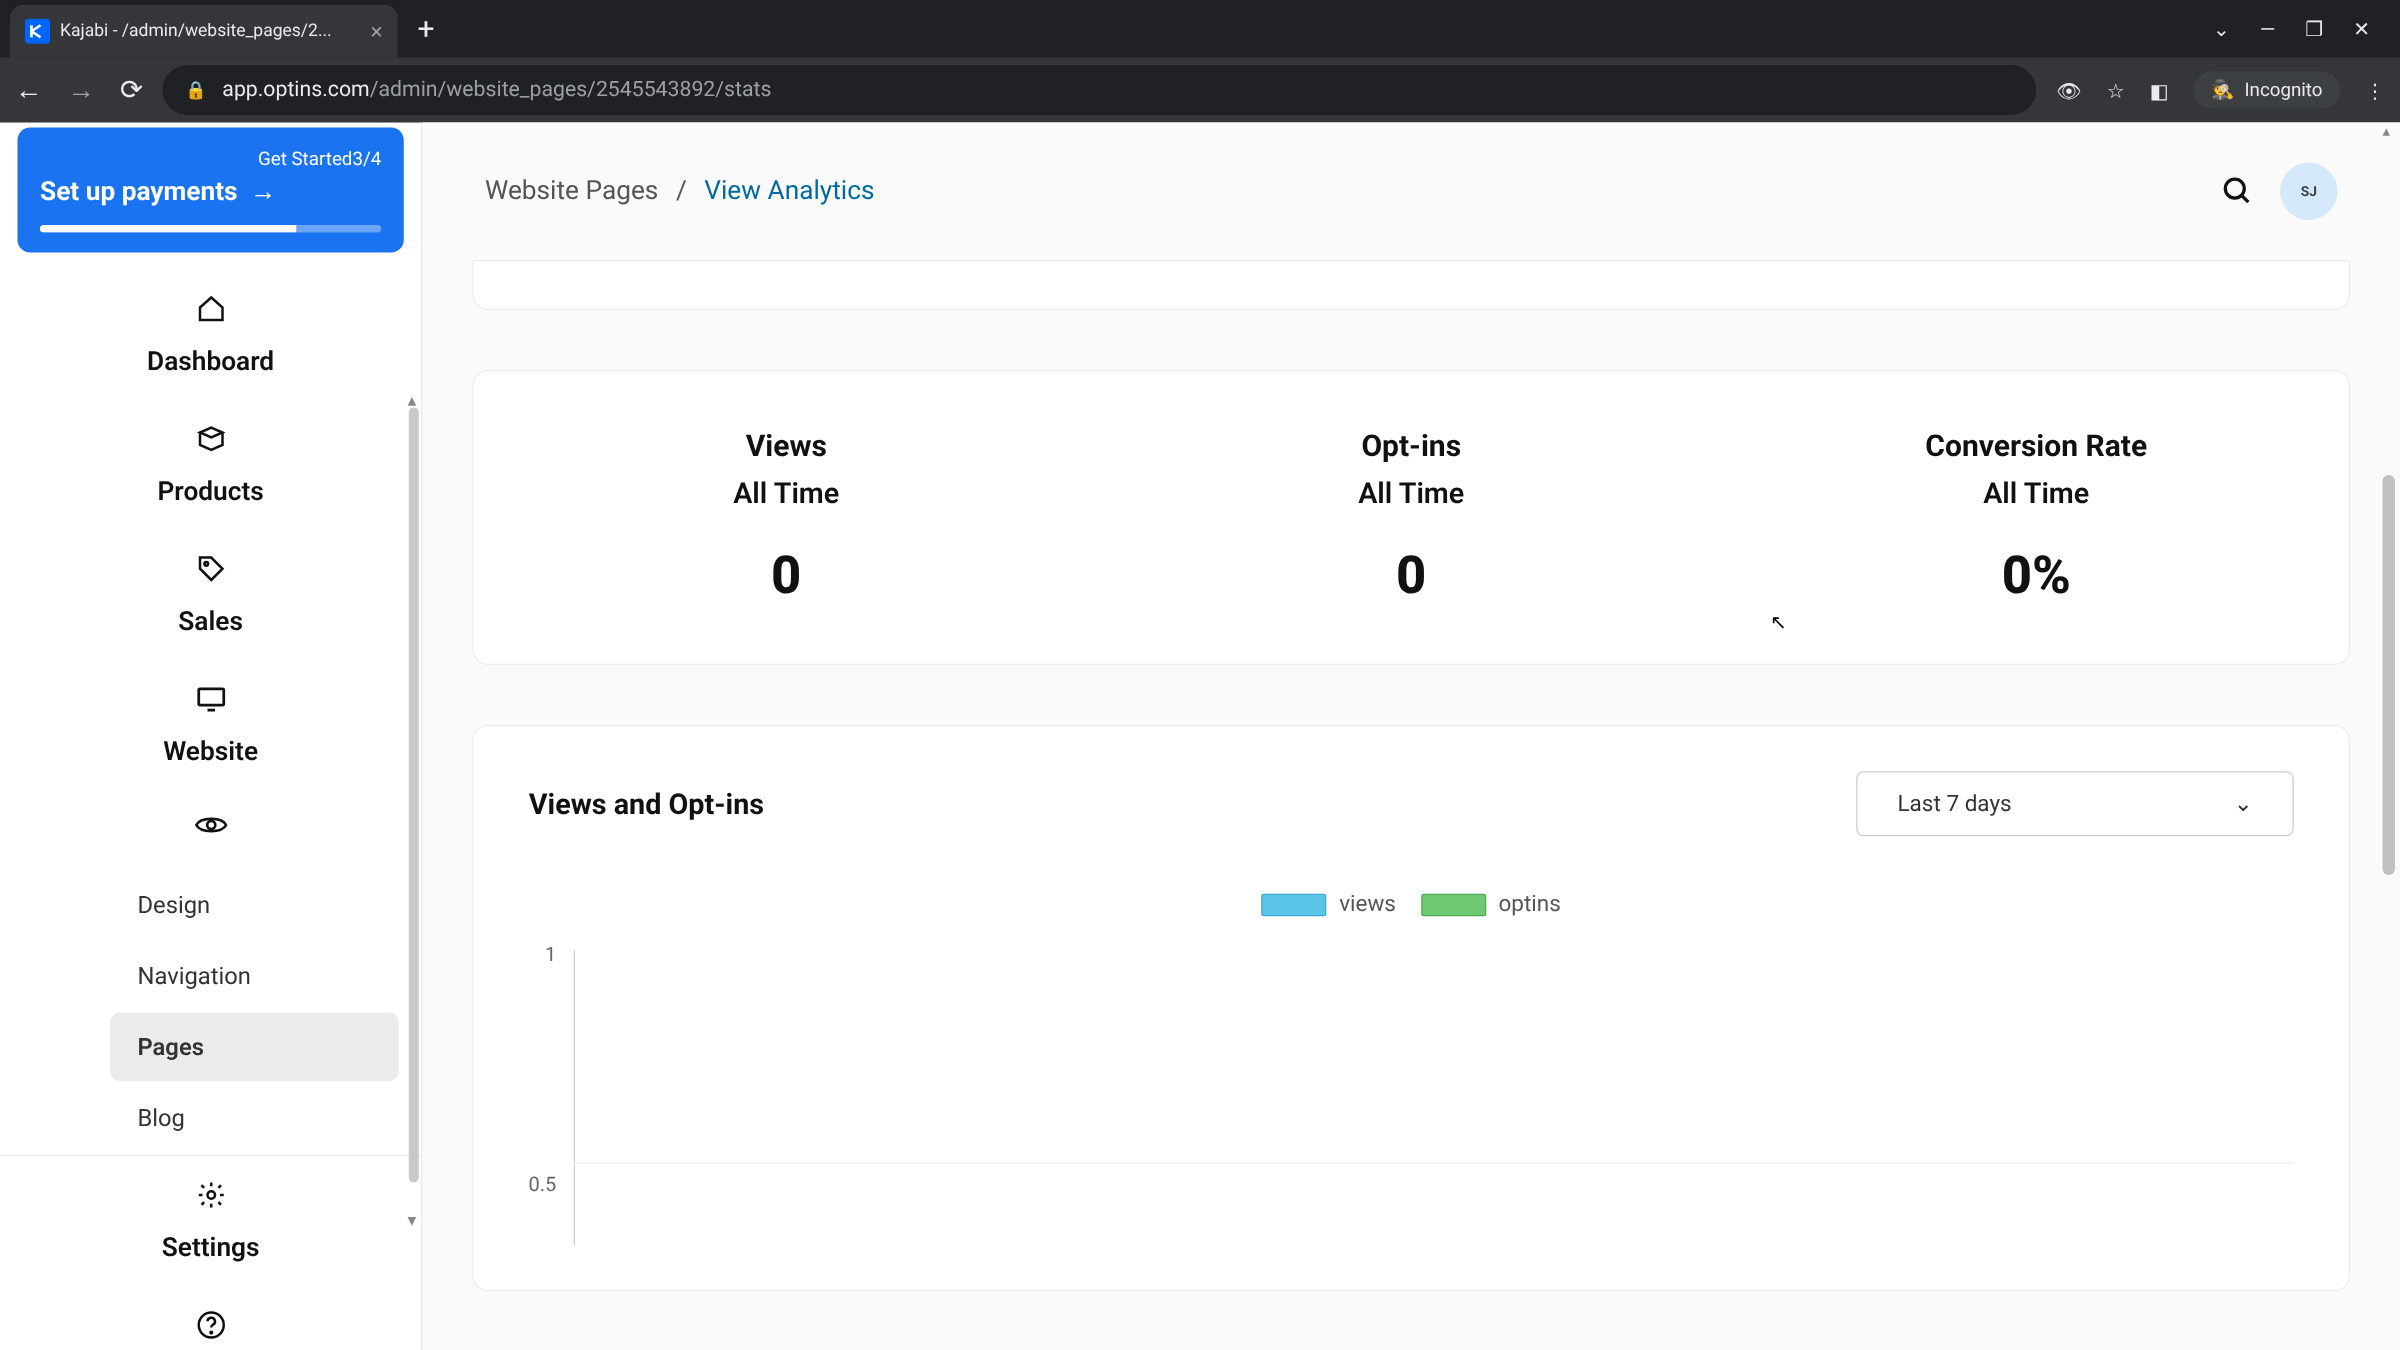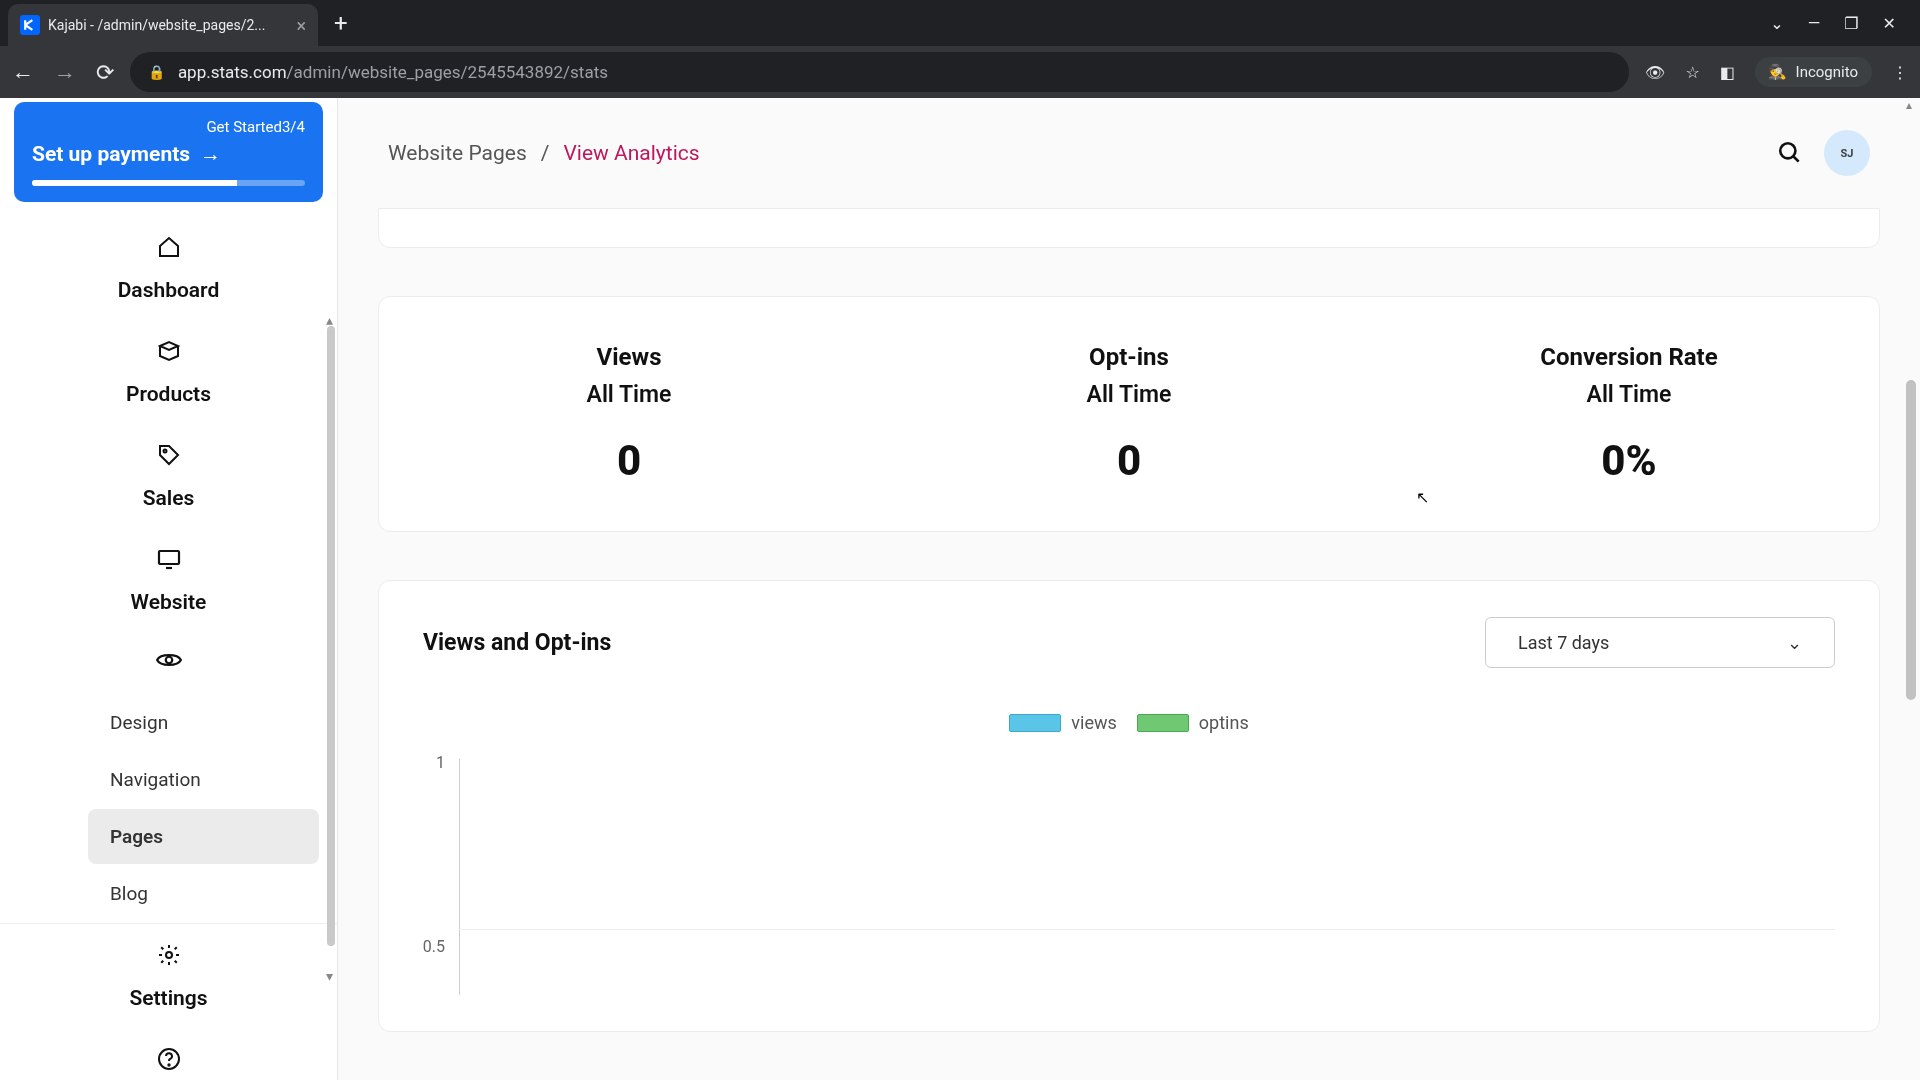--- a/index.html
+++ b/index.html
@@ -57,21 +57,21 @@
 .bottom-nav { margin-top: auto; border-top: 1px solid #eee; }
 
 
 .main { flex: 1; background: #fafafa; position: relative; overflow: hidden; }
 .main-scroll-track { position:absolute; right:2px; top: 0; bottom:0; width: 14px;}
 .main-scroll-up { position:absolute; top:0; left:2px; color:#888; font-size:12px;}
 .main-scroll-thumb { position:absolute; top: 282px; width:10px; left:2px; height: 320px; background:#c1c1c1; border-radius:5px;}
 
 .topbar { display: flex; align-items: center; padding: 32px 50px; gap: 14px; justify-content: flex-end; }
 .breadcrumb { font-size: 21px; color: #555; display: flex; gap: 14px; }
-.breadcrumb .current { color: #be185d; }
+.breadcrumb .current { color: #0369a1; }
 .topbar .sp { flex: 1; }
 .search-btn { width: 40px; height: 40px; display: flex; align-items: center; justify-content: center; cursor: pointer; }
 .avatar { width: 46px; height: 46px; border-radius: 50%; background: #d4e9fc; color: #404040; display: flex; align-items: center; justify-content: center; font-weight: 700; font-size: 11px; }
 
 .card-strip { margin: 0 40px; height: 40px; background: #fff; border: 1px solid #ececec; border-radius: 0 0 12px 12px; }
 
 .stats-card { margin: 48px 40px 0; background: #fff; border: 1px solid #ececec; border-radius: 12px; display: flex; padding: 46px 0; }
 .stat { flex: 1; text-align: center; }
 .stat-title { font-size: 24px; font-weight: 700; color: #111; }
 .stat-period { font-size: 23px; font-weight: 600; color: #111; margin-top: 10px; }
@@ -121,21 +121,21 @@
     </div>
   </div>
   <div class="url-bar">
     <div class="nav-controls">
       <span class="nav-icon back">←</span>
       <span class="nav-icon">→</span>
       <span class="nav-icon back">⟳</span>
     </div>
     <div class="url-field">
       <span class="lock-icon">🔒</span>
-      <span class="url-text"><span class="domain">app.stats.com</span><span>/admin/website_pages/2545543892/stats</span></span>
+      <span class="url-text"><span class="domain">app.optins.com</span><span>/admin/website_pages/2545543892/stats</span></span>
     </div>
     <div class="url-right">
       <span>👁</span>
       <span>☆</span>
       <span>◧</span>
       <div class="incognito-badge">
         <span>🕵</span>
         <span>Incognito</span>
       </div>
       <span>⋮</span>

